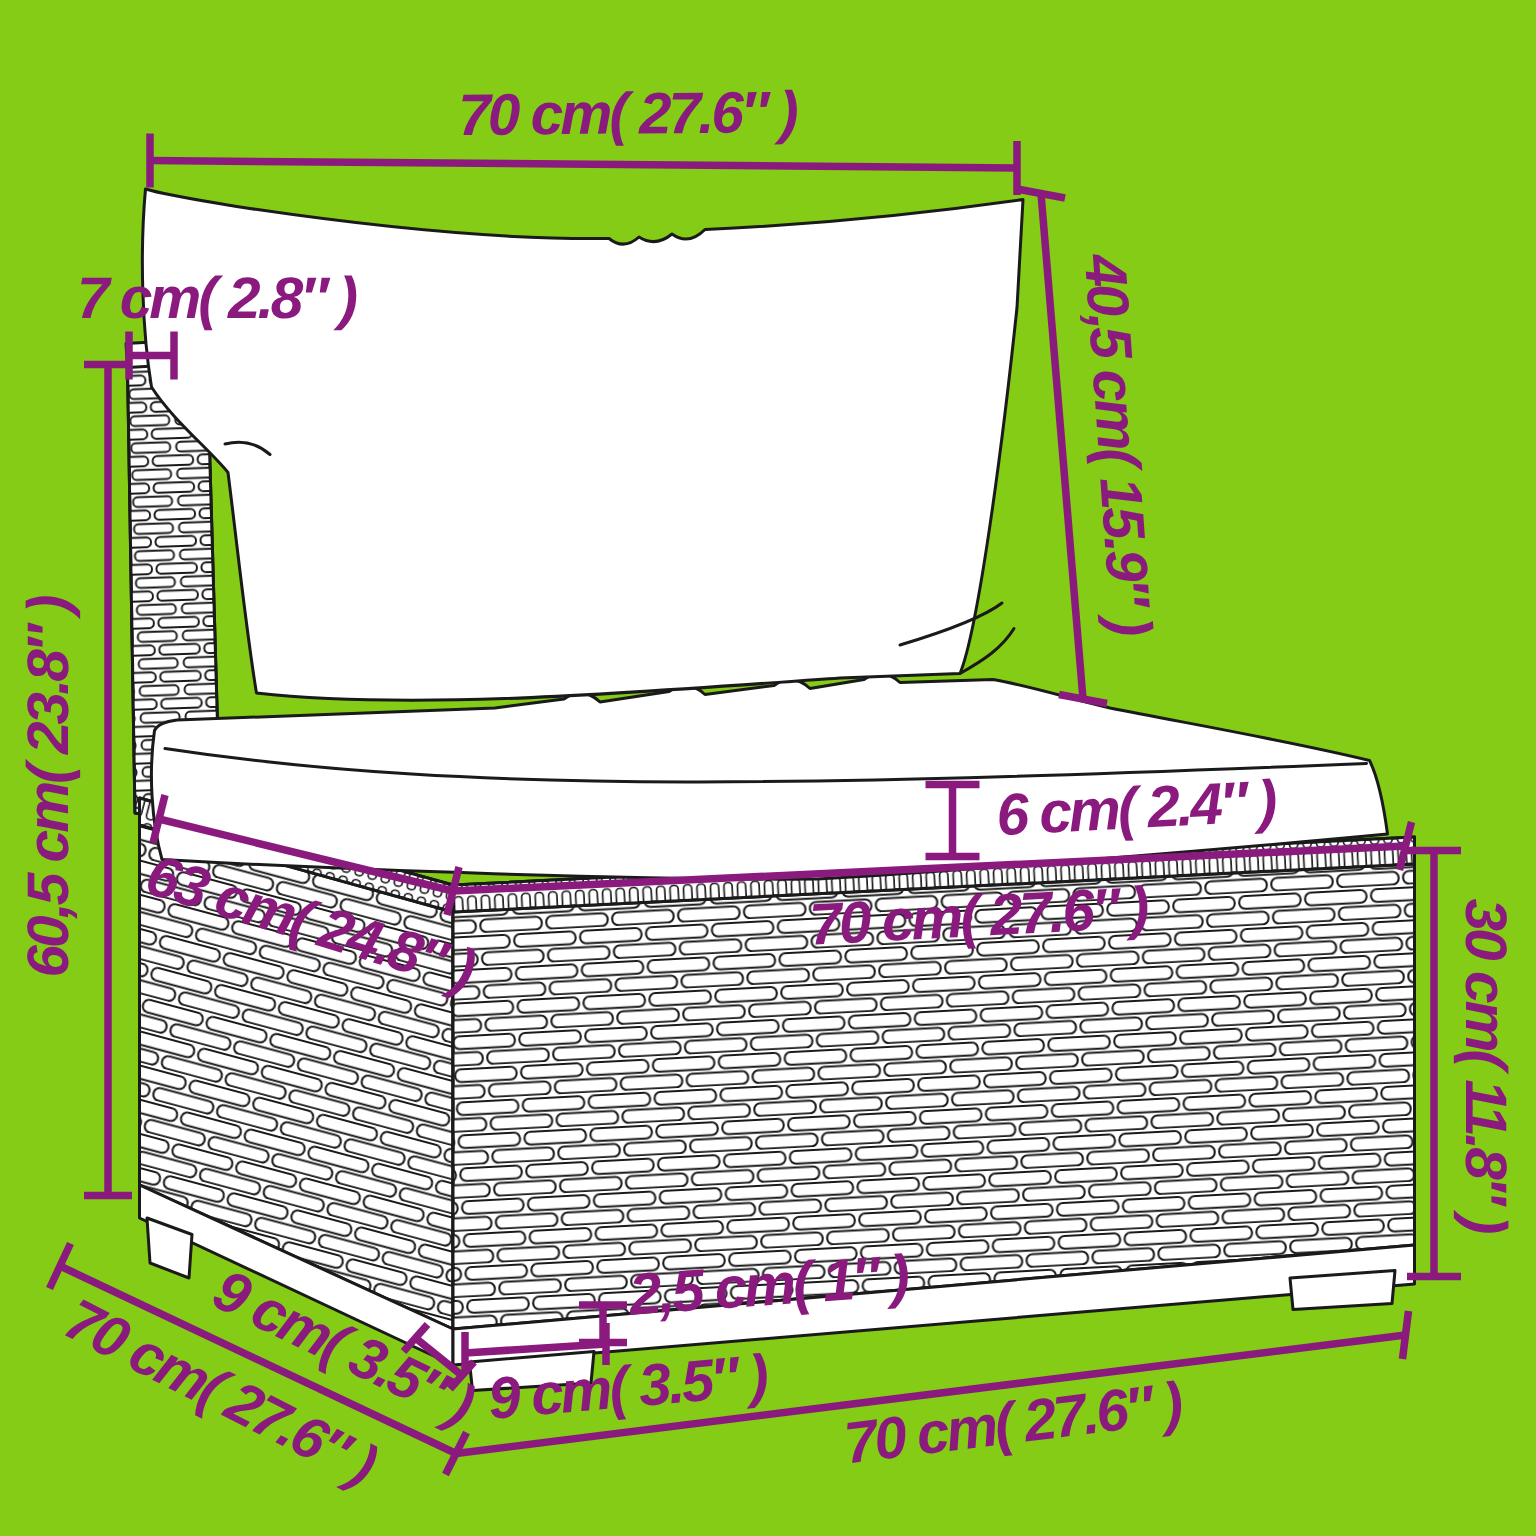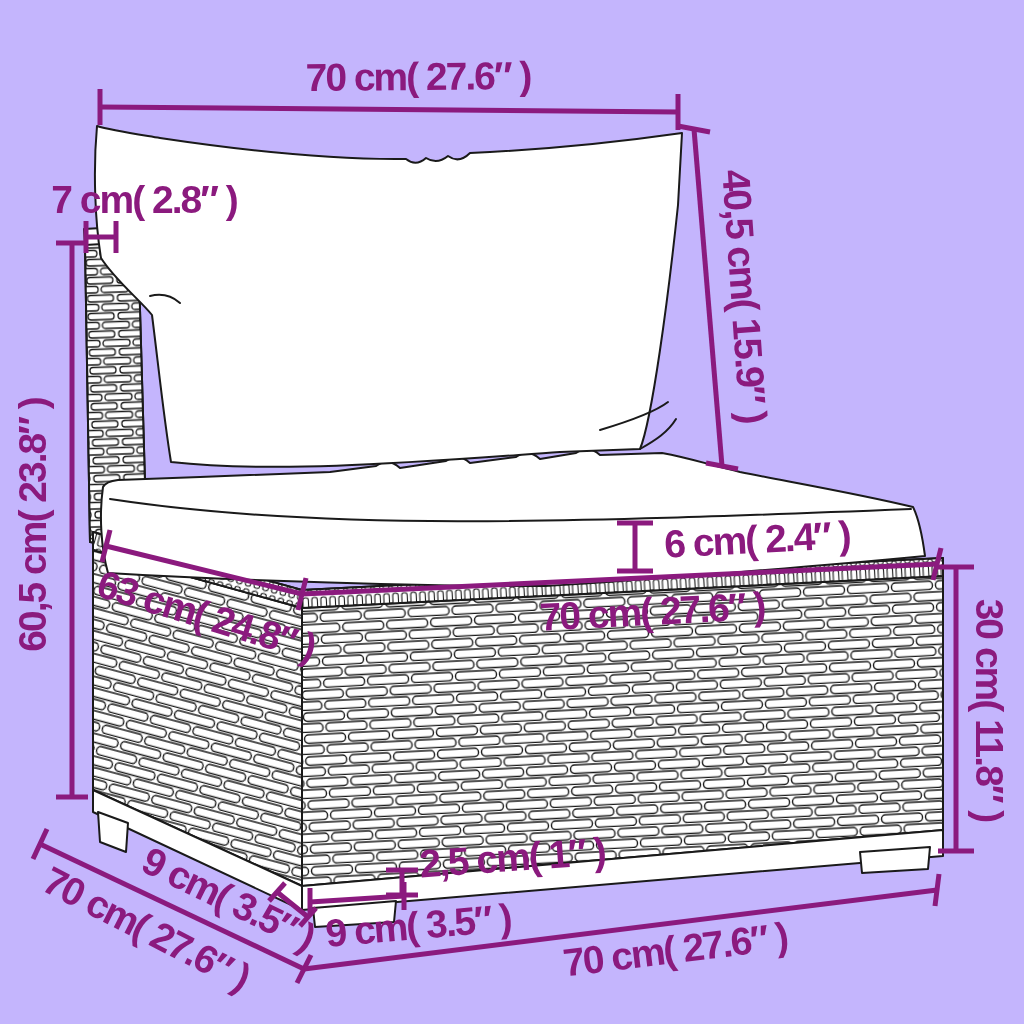--- a/index.html
+++ b/index.html
@@ -1,18 +1,19 @@
 <!DOCTYPE html>
 <html><head>
 <meta charset="utf-8">
 <style>
   html,body{margin:0;padding:0;background:#ffffff;}
   .stage{
-    position:relative;width:1024px;height:1024px;background:#c4b5fd;overflow:hidden;
+    position:relative;width:1024px;height:1024px;background:#84cc16;overflow:hidden;
     font-family:"Liberation Sans","DejaVu Sans",sans-serif;
+    font-style:italic;
   }
   .stage svg{position:absolute;left:0;top:0;}
   .dim{
     position:absolute;
     color:#8B1A7E;
     font-weight:bold;
     font-size:39px;
     letter-spacing:-2px;
     white-space:nowrap;
     transform-origin:center center;

